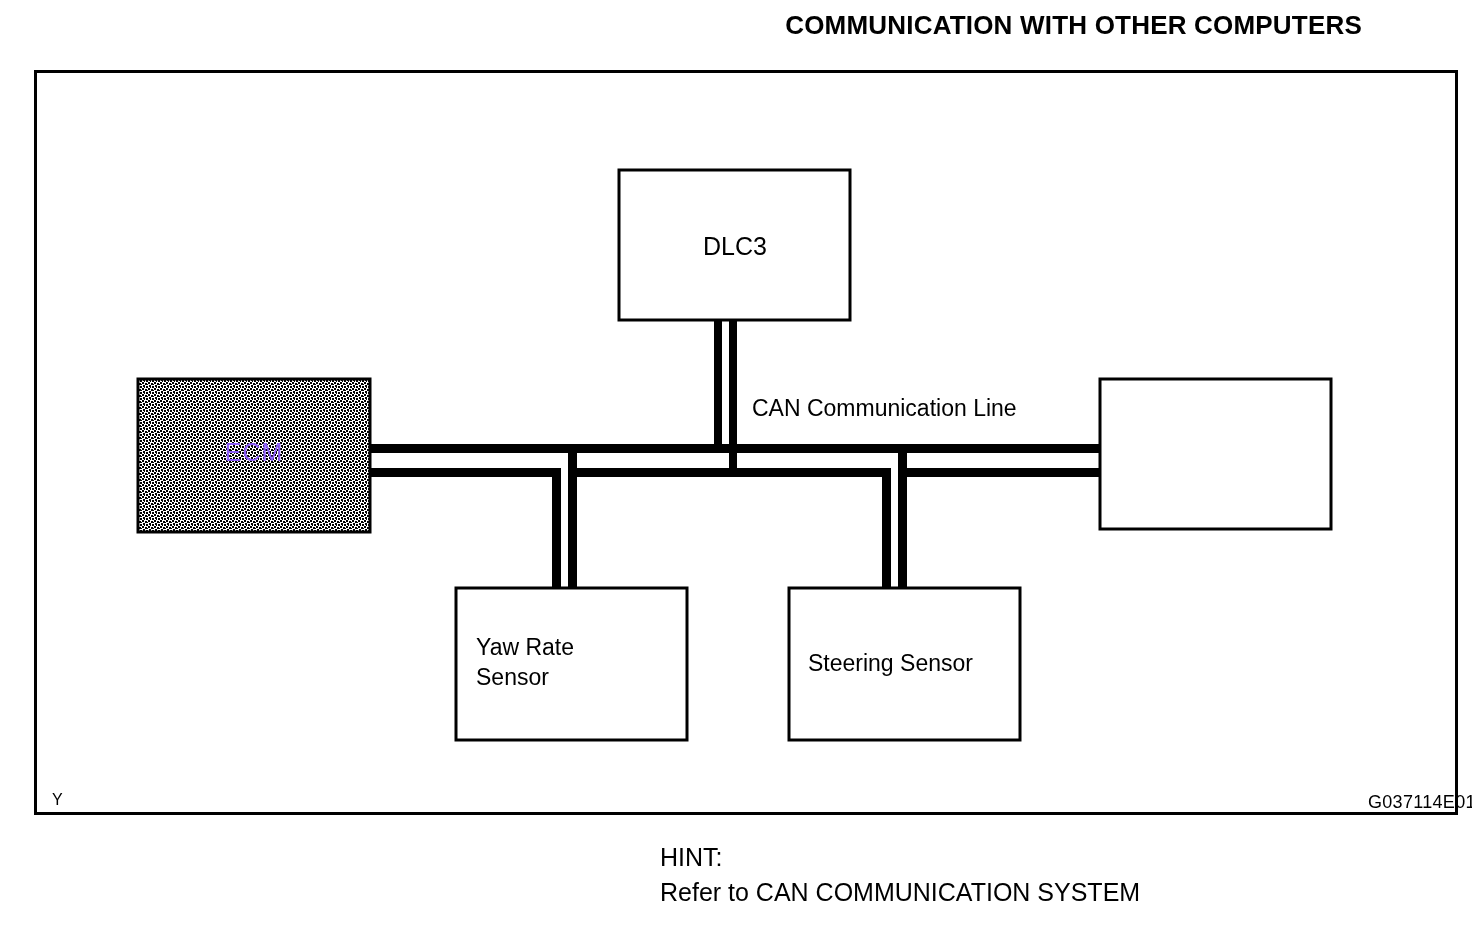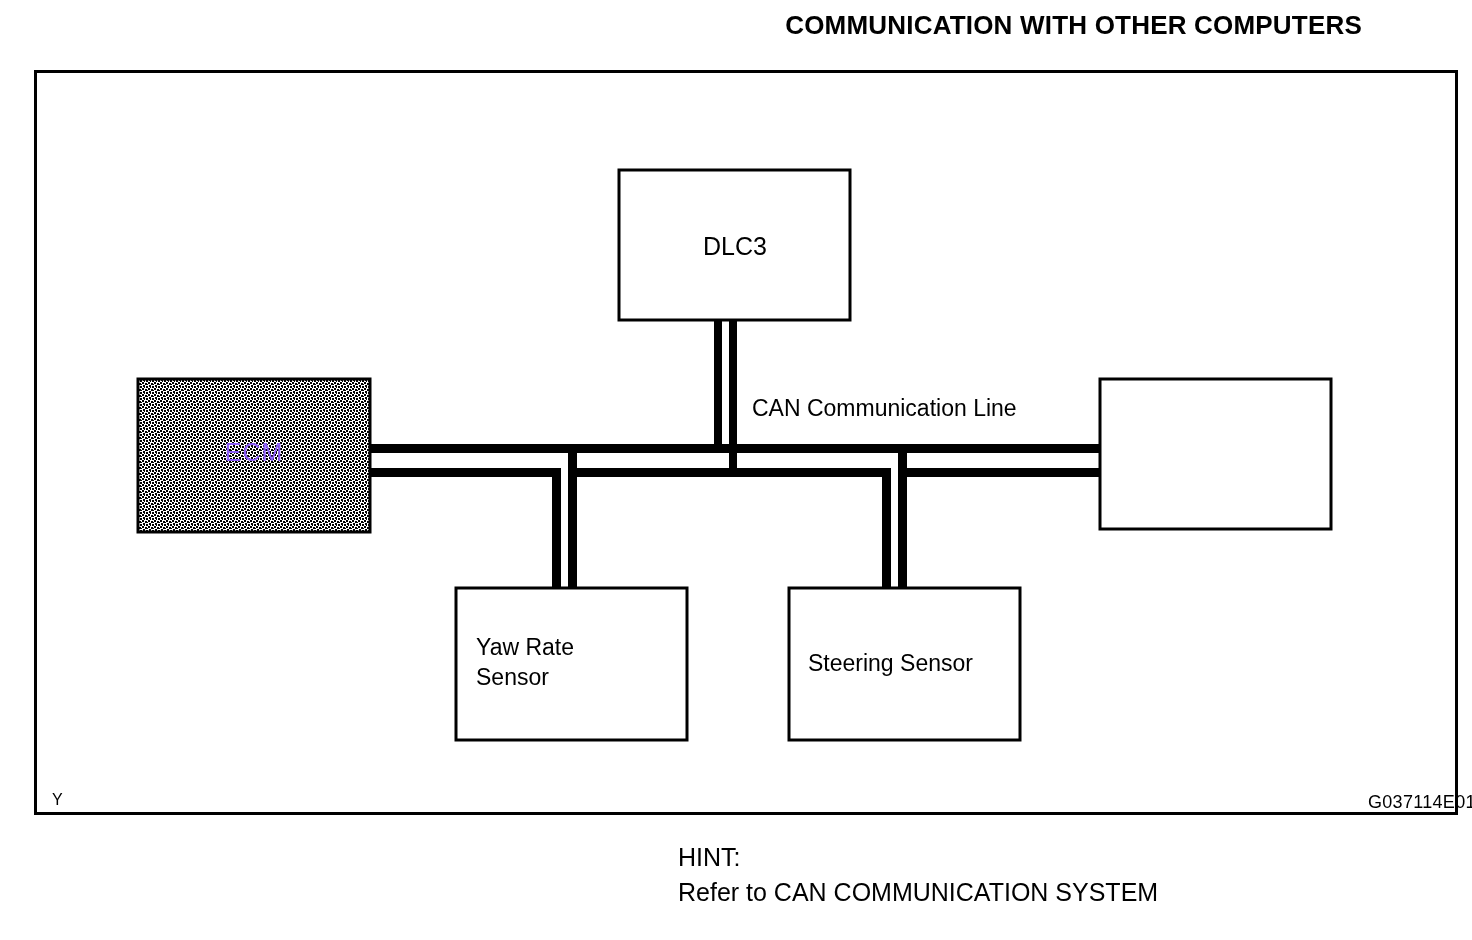--- a/index.html
+++ b/index.html
@@ -124,21 +124,21 @@
     position: absolute;
     left: 1368px;
     top: 792px;
     font-size: 18px;
     letter-spacing: 0.3px;
   }
 
   
   .hint {
     position: absolute;
-    left: 678px;
+    left: 660px;
     top: 840px;
     font-size: 25px;
     line-height: 1.38;
     white-space: pre-line;
   }
 </style>
 </head>
 <body>
 
 <div id="page">

